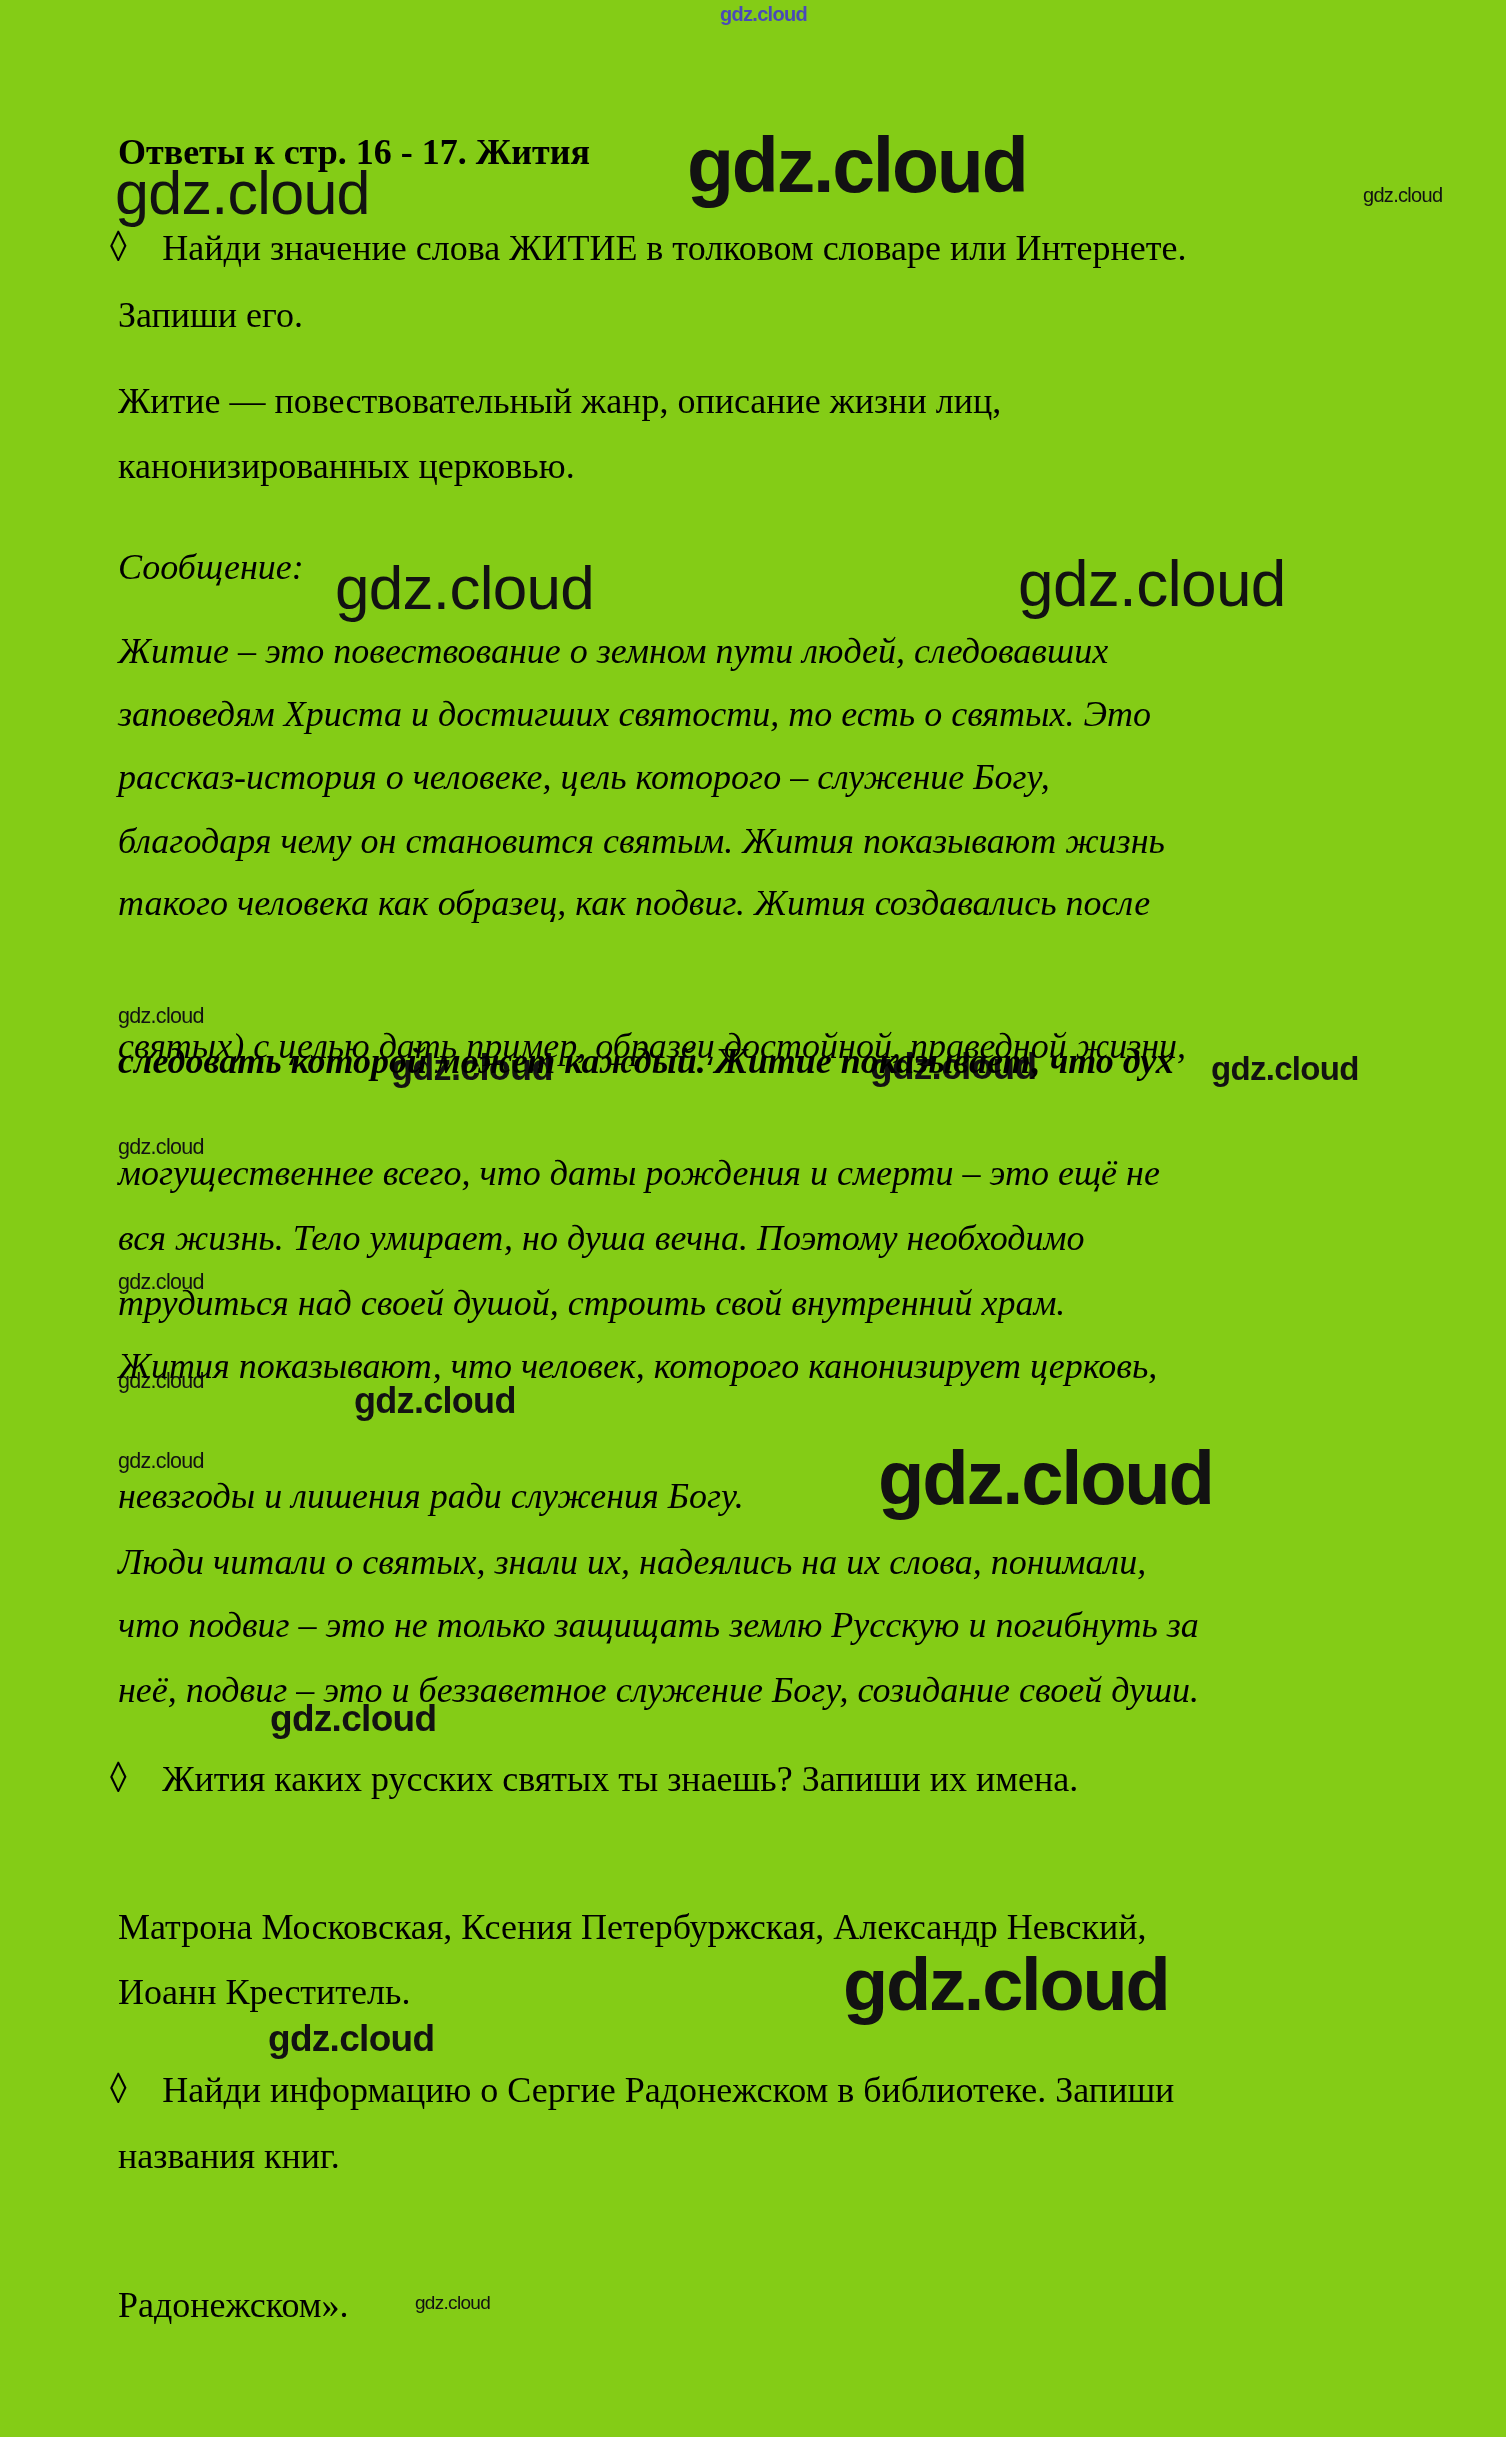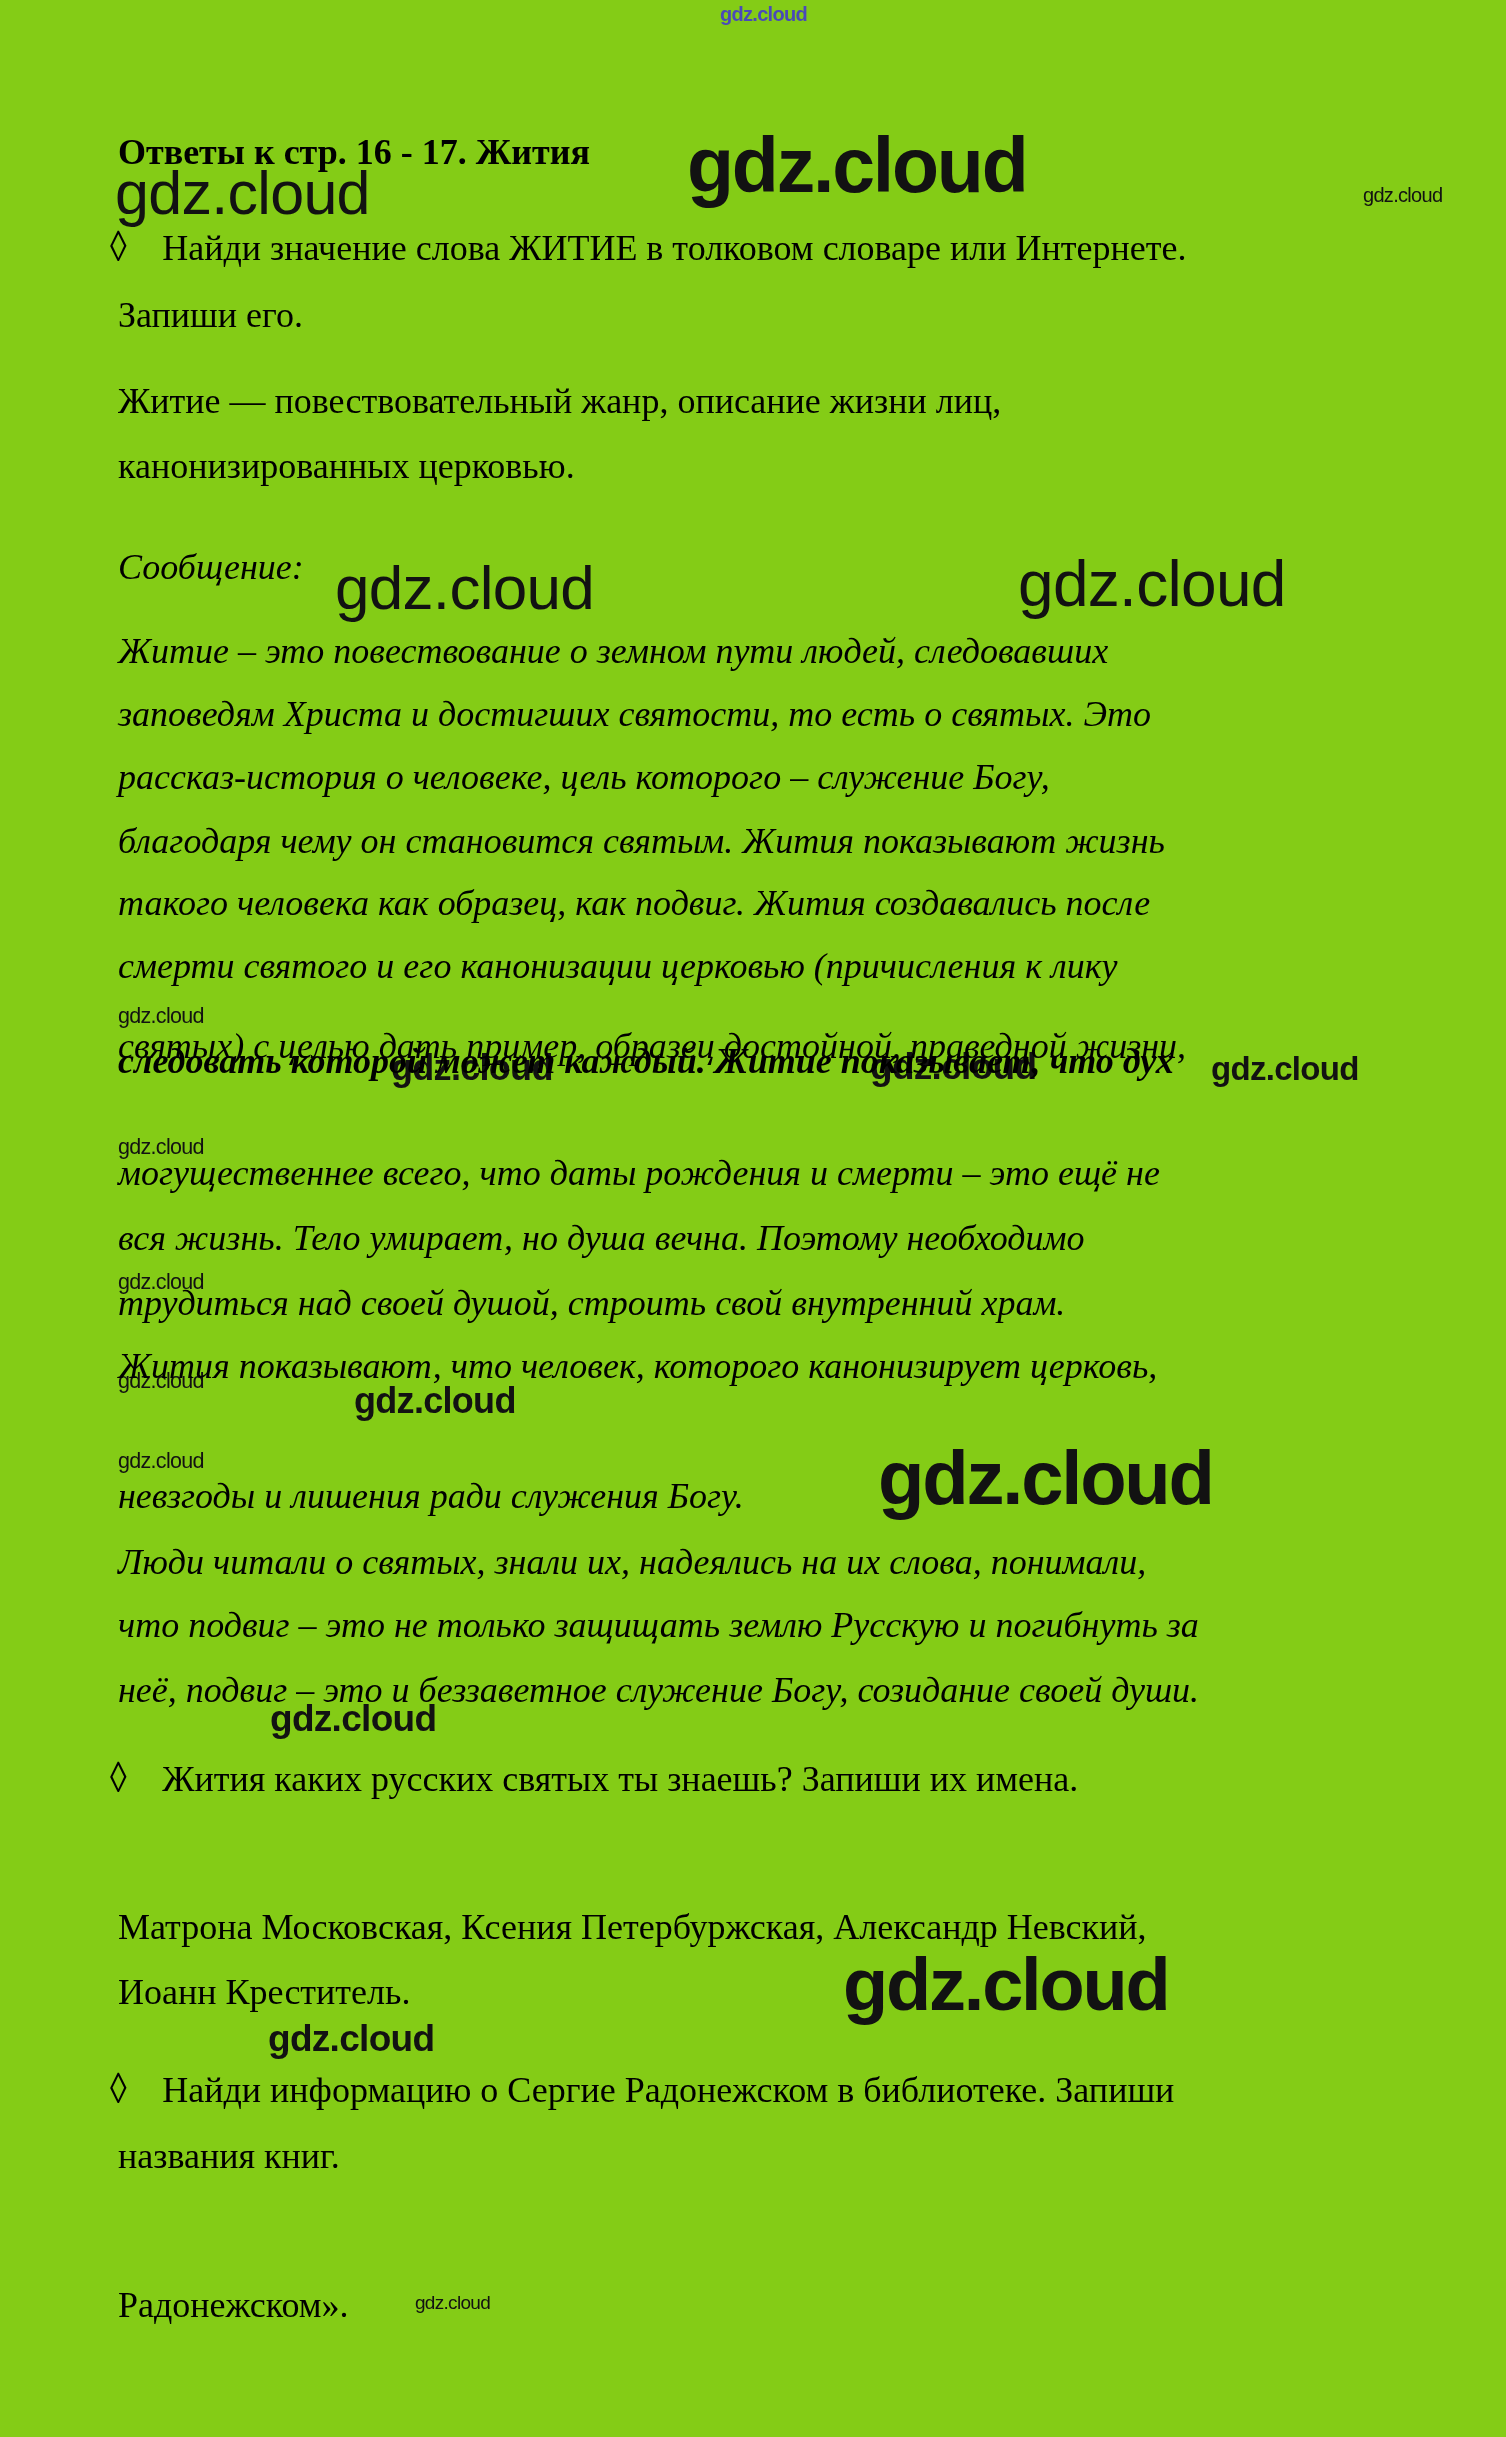--- a/index.html
+++ b/index.html
@@ -95,21 +95,20 @@
   <div class="tl" style="left:118px; top:381px;">Житие — повествовательный жанр, описание жизни лиц,</div>
   <div class="tl" style="left:118px; top:446px;">канонизированных церковью.</div>
 
   <div class="tl it" style="left:118px; top:547px;">Сообщение:</div>
 
   <div class="tl it" style="left:118px; top:631px;">Житие – это повествование о земном пути людей, следовавших</div>
   <div class="tl it" style="left:118px; top:694px;">заповедям Христа и достигших святости, то есть о святых. Это</div>
   <div class="tl it" style="left:118px; top:757px;">рассказ-история о человеке, цель которого – служение Богу,</div>
   <div class="tl it" style="left:118px; top:821px;">благодаря чему он становится святым. Жития показывают жизнь</div>
   <div class="tl it" style="left:118px; top:883px;">такого человека как образец, как подвиг. Жития создавались после</div>
-  <div class="tl it" style="left:118px; top:946px;">смерти святого и его канонизации церковью (причисления к лику</div>
   <div class="tl it" style="left:118px; top:1026px;">святых) с целью дать пример, образец достойной, праведной жизни,</div>
   <div class="tl it" style="left:118px; top:1041px;font-weight:bold;">следовать которой может каждый. Житие показывает, что дух</div>
   <div class="tl it" style="left:118px; top:1153px;">могущественнее всего, что даты рождения и смерти – это ещё не</div>
   <div class="tl it" style="left:118px; top:1218px;">вся жизнь. Тело умирает, но душа вечна. Поэтому необходимо</div>
   <div class="tl it" style="left:118px; top:1283px;">трудиться над своей душой, строить свой внутренний храм.</div>
   <div class="tl it" style="left:118px; top:1346px;">Жития показывают, что человек, которого канонизирует церковь,</div>
   <div class="tl it" style="left:118px; top:1476px;">невзгоды и лишения ради служения Богу.</div>
   <div class="tl it" style="left:118px; top:1542px;">Люди читали о святых, знали их, надеялись на их слова, понимали,</div>
   <div class="tl it" style="left:118px; top:1605px;">что подвиг – это не только защищать землю Русскую и погибнуть за</div>
   <div class="tl it" style="left:118px; top:1670px;">неё, подвиг – это и беззаветное служение Богу, созидание своей души.</div>

